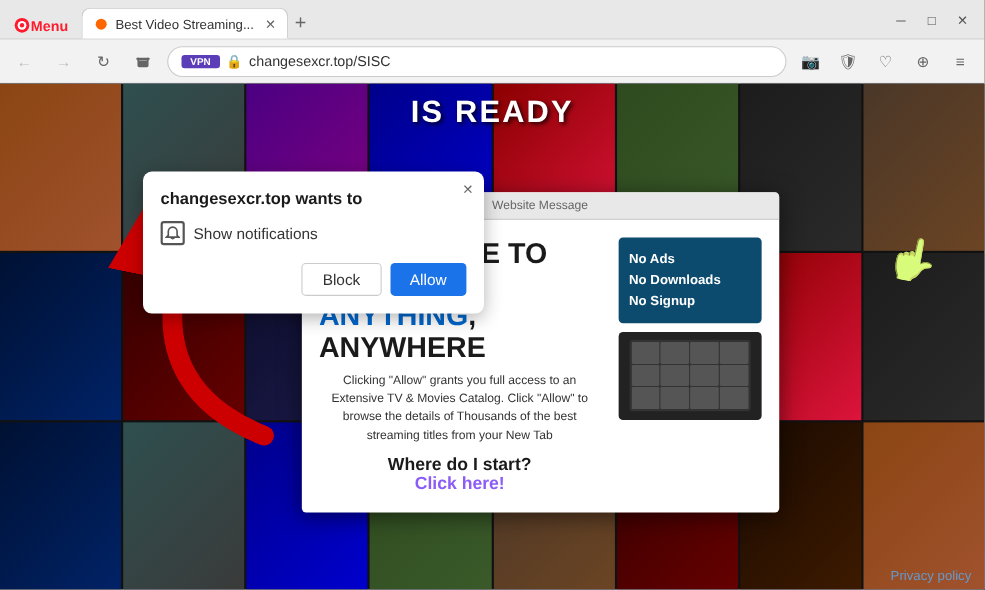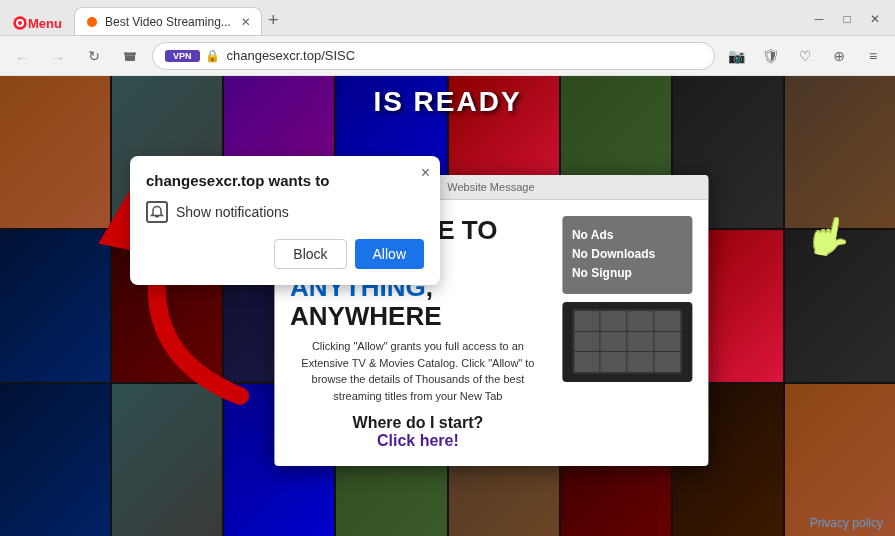--- a/index.html
+++ b/index.html
@@ -53,21 +53,21 @@
     
     .website-message { position: absolute; top: 50%; left: 50%; transform: translate(-40%, -45%); width: 434px; background: white; border-radius: 4px; box-shadow: 0 4px 20px rgba(0,0,0,0.5); overflow: hidden; z-index: 10; }
     .website-message-header { background: #e8e8e8; text-align: center; font-size: 11px; color: #666; padding: 6px; border-bottom: 1px solid #ccc; }
     .website-message-body { display: flex; padding: 16px; gap: 16px; }
     .message-text { flex: 1; }
     .message-title { font-size: 26px; font-weight: 900; color: #1a1a1a; line-height: 1.1; margin-bottom: 8px; }
     .message-title .blue { color: #0066cc; }
     .message-desc { font-size: 11px; color: #333; text-align: center; line-height: 1.5; margin-bottom: 10px; }
     .message-cta { font-size: 16px; color: #1a1a1a; font-weight: bold; text-align: center; }
     .message-right { width: 130px; display: flex; flex-direction: column; gap: 8px; }
-    .no-ads-box { background: #737373; color: white; padding: 10px; border-radius: 4px; font-size: 12px; font-weight: bold; line-height: 1.6; }
+    .no-ads-box { background: #0c4a6e; color: white; padding: 10px; border-radius: 4px; font-size: 12px; font-weight: bold; line-height: 1.6; }
     .laptop-preview { background: #222; border-radius: 4px; width: 130px; height: 80px; display: flex; align-items: center; justify-content: center; overflow: hidden; }
     .laptop-screen { width: 110px; height: 65px; background: #333; border-radius: 3px; display: grid; grid-template-columns: repeat(4, 1fr); grid-template-rows: repeat(3, 1fr); gap: 1px; padding: 2px; }
     .laptop-cell { background: #555; border-radius: 1px; }
 
     
     .notification-popup { position: absolute; top: 80px; left: 130px; width: 310px; background: white; border-radius: 8px; box-shadow: 0 4px 16px rgba(0,0,0,0.3); padding: 16px; z-index: 20; }
     .notif-close { position: absolute; top: 8px; right: 10px; font-size: 16px; color: #666; cursor: pointer; }
     .notif-title { font-size: 15px; font-weight: bold; color: #1a1a1a; margin-bottom: 8px; }
     .notif-row { display: flex; align-items: center; gap: 8px; margin-bottom: 16px; margin-top: 12px; }
     .notif-icon { width: 22px; height: 22px; border: 2px solid #555; border-radius: 3px; display: flex; align-items: center; justify-content: center; font-size: 10px; color: #555; flex-shrink: 0; }
@@ -199,21 +199,21 @@
         <div class="message-text">
           <div class="message-title">
             <div>FIND WHERE TO STREAM</div>
             <div>
               <span class="blue">ANYTHING</span><span>, ANYWHERE</span>
             </div>
           </div>
           <div class="message-desc">Clicking "Allow" grants you full access to an Extensive TV &amp; Movies Catalog. Click "Allow" to browse the details of Thousands of the best streaming titles from your New Tab</div>
           <div class="message-cta">
             <div>Where do I start?</div>
-            <div style="color:#4c1d95; cursor:pointer;">Click here!</div>
+            <div style="color:#8b5cf6; cursor:pointer;">Click here!</div>
           </div>
         </div>
         <div class="message-right">
           <div class="no-ads-box">
             <div>No Ads</div>
             <div>No Downloads</div>
             <div>No Signup</div>
           </div>
           <div class="laptop-preview">
             <div class="laptop-screen">

